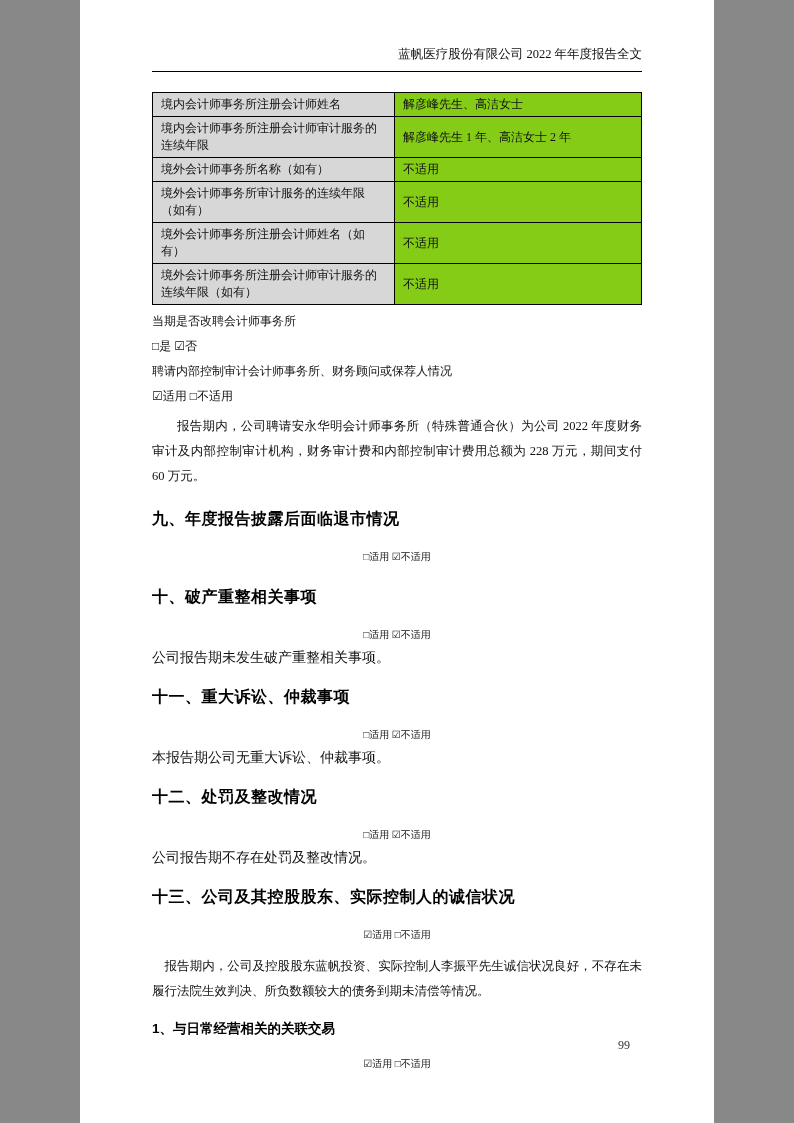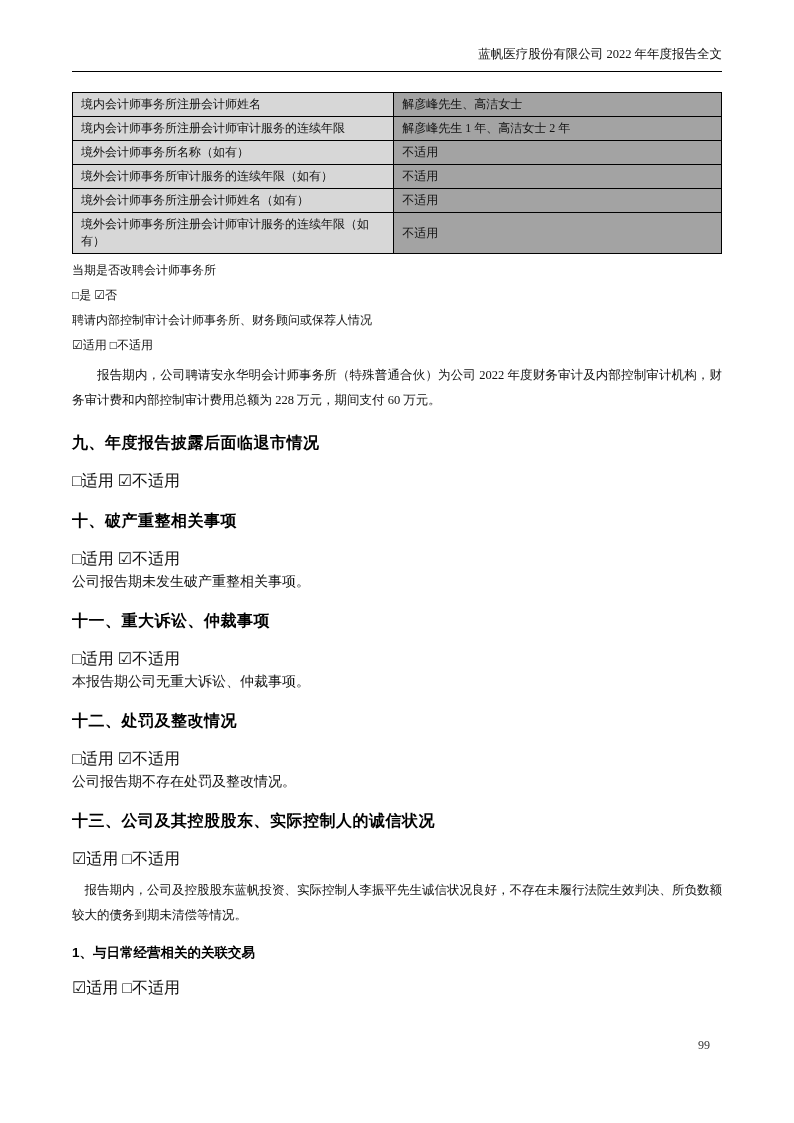--- a/index.html
+++ b/index.html
@@ -1,18 +1,18 @@
 <!DOCTYPE html>
 <html><head>
 <meta charset="utf-8">
 <style>
   html,body{margin:0;padding:0;background:#888;}
   .page{
     position:relative;
-    width:794px;height:1123px;
+    width:634px;height:1123px;
     margin:0 auto;
     background:#ffffff;
     box-sizing:border-box;
     padding:46px 72px 0 72px;
     font-family:"Liberation Serif","DejaVu Serif",serif;
     color:#111;
     overflow:hidden;
   }
   
   .doc-header{text-align:right;font-size:12.5px;line-height:16px;color:#111;}
@@ -29,42 +29,42 @@
     border:1px solid #000;
     padding:3px 8px;
     line-height:17px;
     vertical-align:middle;
   }
   table.acct td.lbl{
     width:49.5%;
     background:#d7d7d7;
     margin-top:8px;
   }
-  table.acct td.val{background:#a3a3a3;}
+  table.acct td.val{background:#84cc16;}
 
   
   .body-line{margin:7px 0 0 0;font-size:12px;line-height:18px;}
   .para{
     margin:9px 0 0 0;font-size:12.5px;line-height:25px;
     text-align:justify;text-indent:2em;
   }
   .para.small-indent{text-indent:1em;}
 
   
   h2.sec{
     font-family:"Liberation Sans","DejaVu Sans",sans-serif;
     font-size:16px;font-weight:bold;color:#000;
     margin:19px 0 18px 0;line-height:21px;letter-spacing:0.5px;
   }
   h3.subsec{
     font-family:"Liberation Sans","DejaVu Sans",sans-serif;
     font-size:13.5px;font-weight:bold;color:#000;
     margin:16px 0 16px 0;line-height:18px;
   }
-  .applicability{margin:2px 0 0 0;font-size:16px;line-height:20px;}
+  .applicability{margin:2px 0 0 0;font-size:10px;line-height:20px;text-align:center;}
   .note{margin:3px 0 0 0;font-size:14px;line-height:19px;}
   .sec-block{margin:0;}
 
   
   .page-number{
     position:absolute;right:84px;top:1038px;
     font-size:12px;color:#333;
     font-family:"Liberation Serif","DejaVu Serif",serif;
   }
 </style>

